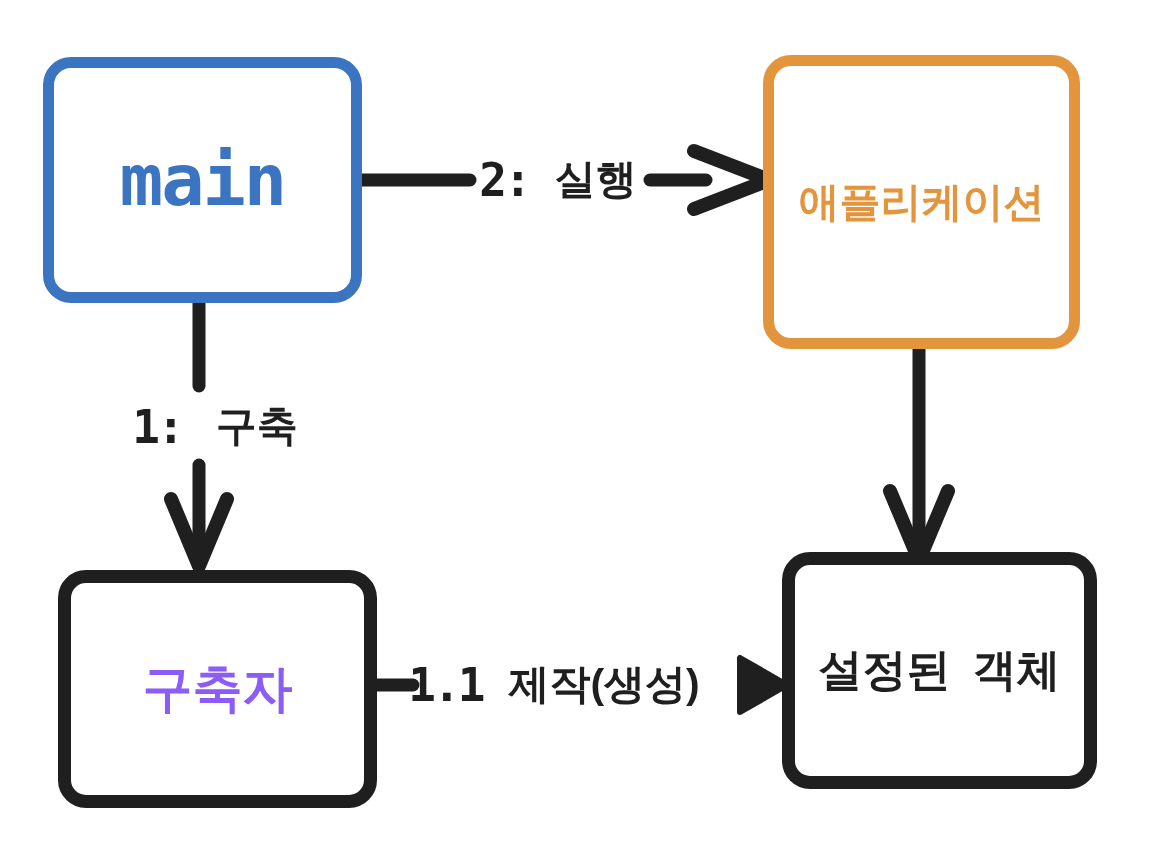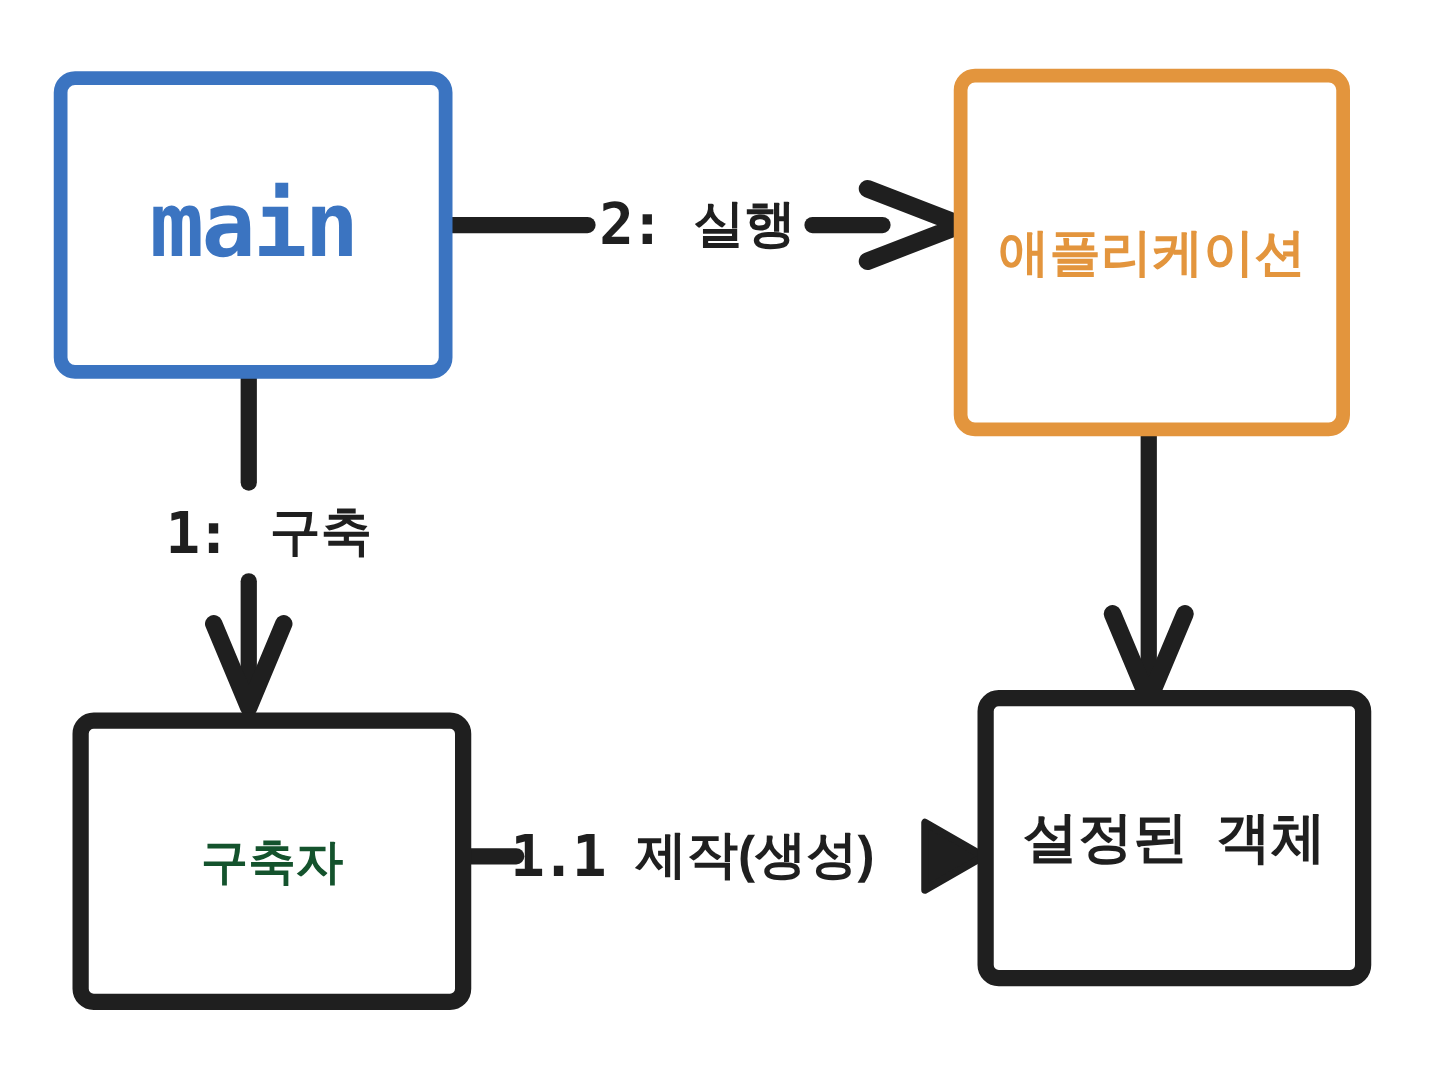--- a/index.html
+++ b/index.html
@@ -22,21 +22,21 @@
     width: 1160px;
     height: 856px;
   }
   .node {
     position: absolute;
     box-sizing: border-box;
     display: flex;
     align-items: center;
     justify-content: center;
     background: #ffffff;
-    border-radius: 17px;
+    border-radius: 28px;
   }
   #node-main {
     left: 43px;  top: 57px;
     width: 319px; height: 246px;
     border: 11px solid #3b74c1;
   }
   #node-main .node-label {
     font-family: "DejaVu Sans Mono", monospace;
     font-weight: bold;
     font-size: 72px;
@@ -52,23 +52,23 @@
     font-size: 41px;
     font-weight: 600;
     color: #e3953d;
   }
   #node-builder {
     left: 58px; top: 570px;
     width: 319px; height: 238px;
     border: 13px solid #1f1f1f;
   }
   #node-builder .node-label {
-    font-size: 38px;
+    font-size: 50px;
     font-weight: 600;
-    color: #14532d;
+    color: #8b5cf6;
   }
   #node-configured-object {
     left: 782px; top: 552px;
     width: 315px; height: 237px;
     border: 13px solid #1f1f1f;
   }
   #node-configured-object .node-label {
     font-size: 44px;
     font-weight: 600;
     color: #1f1f1f;

